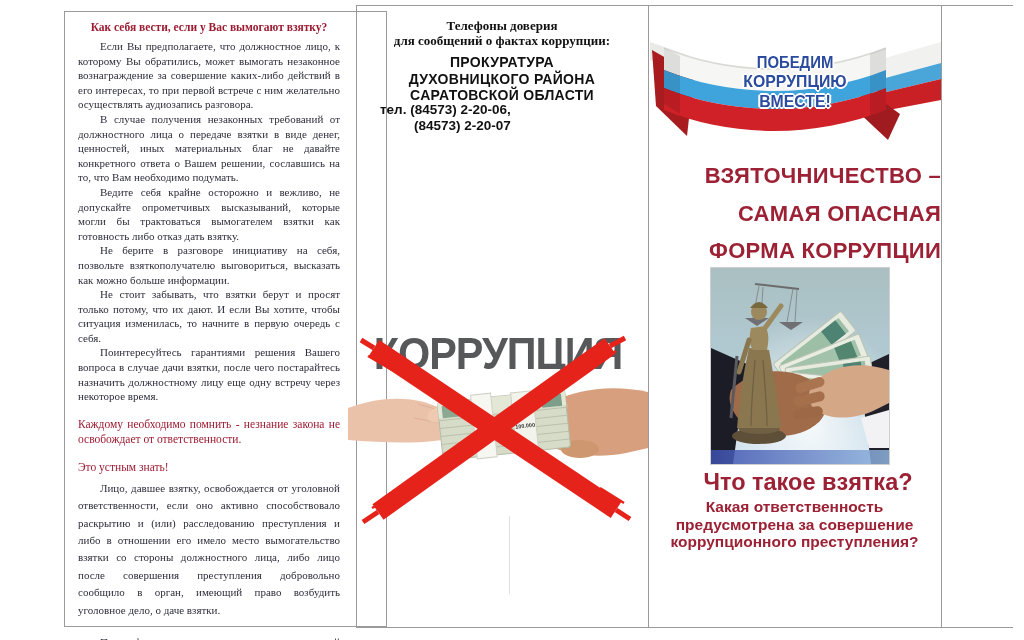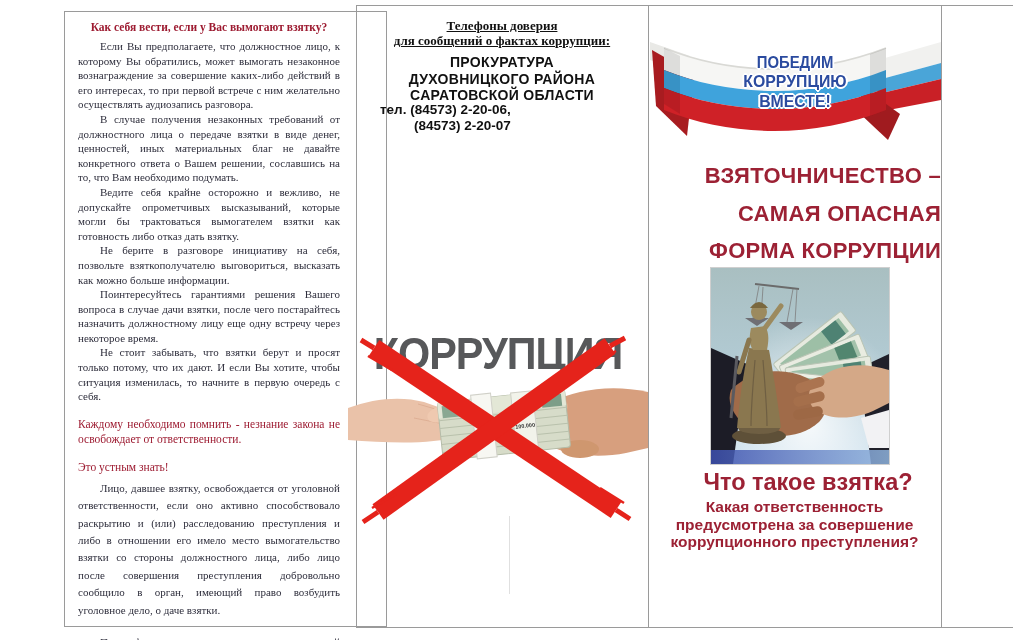--- a/index.html
+++ b/index.html
@@ -20,21 +20,21 @@
            font:bold 11.5px/15px "Liberation Serif", serif;margin:0 0 4px 0;}
   .red-center{color:#9d1b31;font-weight:bold;text-align:center;text-indent:0 !important;}
   #reminder{margin-top:13px !important;font-size:11.5px !important;line-height:15.5px !important;}
   #important-head{margin-top:12px !important;margin-bottom:5px !important;
                   font-size:11.5px !important;line-height:15px !important;}
   #important-para{line-height:17.4px !important;}
   #final-para{margin-top:15px !important;line-height:16px !important;}
 
   
   #mid-head{position:absolute;left:358px;top:18px;width:288px;text-align:center;color:#111;}
-  .mid-serif{font:bold 13px/15px "Liberation Serif", serif;text-decoration:underline;}
+  .mid-serif{font:bold 13px/15px "Liberation Serif", serif;}
   .mid-serif.last{margin-bottom:6px;}
   .mid-org{font:bold 14px/16.5px "Liberation Sans", sans-serif;letter-spacing:.3px;}
   #phone-block{position:absolute;left:380px;top:102px;text-align:left;color:#111;
                font:bold 13.5px/15.5px "Liberation Sans", sans-serif;}
   #phone-line2{padding-left:34px;}
 
   #corruption-word{position:absolute;left:348px;top:332px;width:300px;text-align:center;
                    font:bold 44px/44px "Liberation Sans", sans-serif;color:#57585a;
                    transform:scaleX(.94);letter-spacing:-1px;z-index:2;}
   #mid-art{position:absolute;left:348px;top:330px;width:300px;height:200px;z-index:3;}
@@ -72,22 +72,22 @@
   <div class="vline" style="left:941px;top:5px;height:623px;"></div>
   <div class="artifact" style="left:509px;top:516px;height:78px;"></div>
 
   <div id="left-box">
     <div id="left-content">
       <div class="lp-head">Как себя вести, если у Вас вымогают взятку?</div>
       <p>Если Вы предполагаете, что должностное лицо, к которому Вы обратились, может вымогать незаконное вознаграждение за совершение каких-либо действий в его интересах, то при первой встрече с ним желательно осуществлять аудиозапись разговора.</p>
       <p>В случае получения незаконных требований от должностного лица о передаче взятки в виде денег, ценностей, иных материальных благ не давайте конкретного ответа о Вашем решении, сославшись на то, что Вам необходимо подумать.</p>
       <p>Ведите себя крайне осторожно и вежливо, не допускайте опрометчивых высказываний, которые могли бы трактоваться вымогателем взятки как готовность либо отказ дать взятку.</p>
       <p>Не берите в разговоре инициативу на себя, позвольте взяткополучателю выговориться, высказать как можно больше информации.</p>
+      <p>Не стоит забывать, что взятки берут и просят только потому, что их дают. И если Вы хотите, чтобы ситуация изменилась, то начните в первую очередь с себя.</p>
       <p>Поинтересуйтесь гарантиями решения Вашего вопроса в случае дачи взятки, после чего постарайтесь назначить должностному лицу еще одну встречу через некоторое время.</p>
-      <p>Не стоит забывать, что взятки берут и просят только потому, что их дают. И если Вы хотите, чтобы ситуация изменилась, то начните в первую очередь с себя.</p>
       <p id="reminder" class="red-center">Каждому необходимо помнить - незнание закона не освобождает от ответственности.</p>
       <p id="important-head" class="red-center">Это устным знать!</p>
       <p id="important-para">Лицо, давшее взятку, освобождается от уголовной ответственности, если оно активно способствовало раскрытию и (или) расследованию преступления и либо в отношении его имело место вымогательство взятки со стороны должностного лица, либо лицо после совершения преступления добровольно сообщило в орган, имеющий право возбудить уголовное дело, о даче взятки.</p>
       <p id="final-para">По фактам коррупционных проявлений необходимо обратиться с устным или письменным заявлением в правоохранительные либо надзорные органы по месту Вашего жительства или в их вышестоящие органы.</p>
     </div>
   </div>
 
   <div id="mid-head">
     <div class="mid-serif">Телефоны доверия</div>
     <div class="mid-serif last">для сообщений о фактах коррупции:</div>

